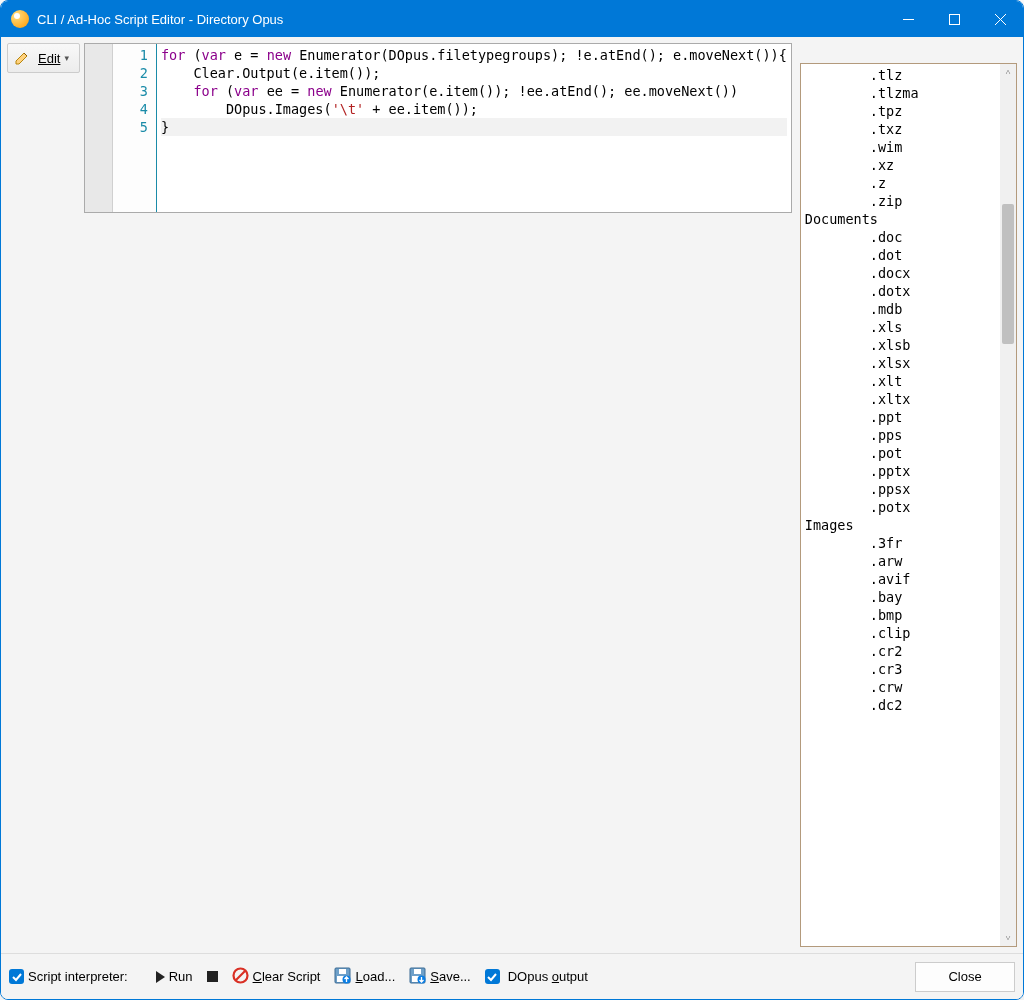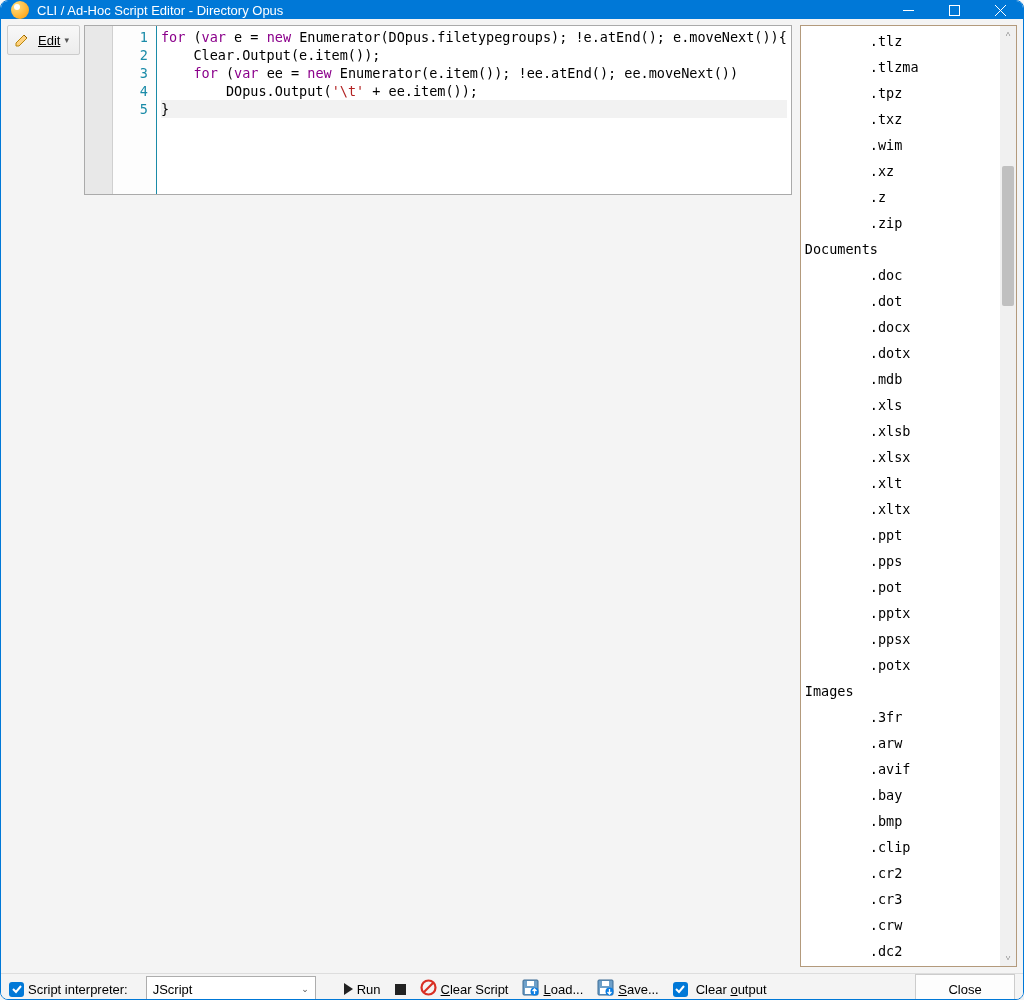--- a/index.html
+++ b/index.html
@@ -19,21 +19,21 @@
   .dropdown-arrow { font-size:9px; color:#555; }
   .editor-pane { border:1px solid #aaa; background:#fff; display:flex; height:170px; }
   .gutter { width:72px; display:flex; }
   .gutter-fold { width:28px; background:#e8e8e8; border-right:1px solid #d0d0d0; }
   .gutter-nums { width:44px; background:#fdfdfd; text-align:right; padding-right:8px; color:#1a8ba8; font-family:Consolas,monospace; font-size:13.5px; line-height:18px; padding-top:2px; border-right:1px solid #1a8ba8;}
   .code { flex:1; font-family:Consolas,monospace; font-size:13.5px; line-height:18px; padding:2px 4px; white-space:pre; overflow:hidden; }
   .kw { color:#8b008b; }
   .str { color:#b22222; }
   .code-line-5 { background:#f2f2f2; display:block; width:100%; }
   .separator { height:3px; background:#0a7de3; }
-  .output-pane { border:1px solid #b39a7c; background:#fff; flex:1; display:flex; overflow:hidden; font-family:Consolas,monospace; font-size:13.5px; line-height:26px; position:relative; }
+  .output-pane { border:1px solid #b39a7c; background:#fff; flex:1; display:flex; overflow:hidden; font-family:Consolas,monospace; font-size:13.5px; line-height:18px; position:relative;margin-top:20px; }
   .output-text { padding:2px 4px; white-space:pre; flex:1; overflow:hidden; }
   .output-scroll { width:16px; background:#f0f0f0; position:relative; }
   .scroll-arrow { position:absolute; left:0; width:16px; height:16px; display:flex; align-items:center; justify-content:center; font-size:9px; color:#555; cursor:pointer;}
   .scroll-thumb { position:absolute; left:2px; width:12px; background:#c0c0c0; border-radius:2px; cursor:pointer;}
   .bottombar { height:46px; background:#f4f4f4; display:flex; align-items:center; padding:0 8px; gap:18px; border-top:1px solid #ddd; }
   .chk { width:15px; height:15px; background:#0078d7; border-radius:3px; display:inline-flex; align-items:center; justify-content:center; margin-right:4px; cursor:pointer;}
   .chk svg { width:10px; height:10px; stroke:#fff; stroke-width:2; fill:none; }
   .label { display:flex; align-items:center; }
   .select { width:170px; height:26px; border:1px solid #adadad; background:#fff; display:flex; align-items:center; padding:0 6px; justify-content:space-between; cursor:pointer;}
   .btn-group { display:flex; align-items:center; gap:14px; margin-left:10px;}
@@ -88,21 +88,21 @@
     </div>
 
     <div class="editor-pane">
       <div class="gutter">
         <div class="gutter-fold"></div>
         <div class="gutter-nums"><span>1</span><br><span>2</span><br><span>3</span><br><span>4</span><br><span>5</span></div>
       </div>
       <div class="code"><span class="kw">for</span><span> (</span><span class="kw">var</span><span> e = </span><span class="kw">new</span><span> Enumerator(DOpus.filetypegroups); !e.atEnd(); e.moveNext()){</span>
 <span>    Clear.Output(e.item());</span>
 <span>    </span><span class="kw">for</span><span> (</span><span class="kw">var</span><span> ee = </span><span class="kw">new</span><span> Enumerator(e.item()); !ee.atEnd(); ee.moveNext())</span>
-<span>        DOpus.Output(</span><span class="str">'\t'</span><span> + ee.item());</span>
+<span>        DOpus.Images(</span><span class="str">'\t'</span><span> + ee.item());</span>
 <span class="code-line-5">}</span></div>
     </div>
 
     <div class="separator"></div>
 
     <div class="output-pane">
       <div class="output-text">        .tlz
         .tlzma
         .tpz
         .txz
@@ -148,24 +148,20 @@
 
   <div class="bottombar">
     <div class="label">
       <span class="chk">
           <svg viewBox="0 0 10 10">
             <polyline points="1,5 4,8 9,2"></polyline>
           </svg>
         </span>
       <span>Script interpreter:</span>
     </div>
-    <div class="select">
-      <span>JScript</span>
-      <span class="dropdown-arrow">⌄</span>
-    </div>
 
     <div class="btn-group">
       <div class="tool-btn">
         <span class="play-icon"></span>
         <span>Run</span>
       </div>
       <div class="tool-btn">
         <span class="stop-icon"></span>
       </div>
       <div class="tool-btn">
@@ -194,21 +190,21 @@
               <path d="M12.5 10 L12.5 15 M10.5 13 L12.5 15 L14.5 13" stroke="#fff" stroke-width="1.3" fill="none"></path>
             </svg></span>
         <span class="underline-accel"><span class="u">S</span><span>ave...</span></span>
       </div>
       <div class="tool-btn">
         <span class="chk">
             <svg viewBox="0 0 10 10">
               <polyline points="1,5 4,8 9,2"></polyline>
             </svg>
           </span>
-        <span class="underline-accel"><span>Clear </span><span class="u">o</span><span>utput</span></span>
+        <span class="underline-accel"><span>DOpus </span><span class="u">o</span><span>utput</span></span>
       </div>
     </div>
 
     <div class="close-btn">
       <span>Close</span>
     </div>
   </div>
 </div>
 
 </body></html>

